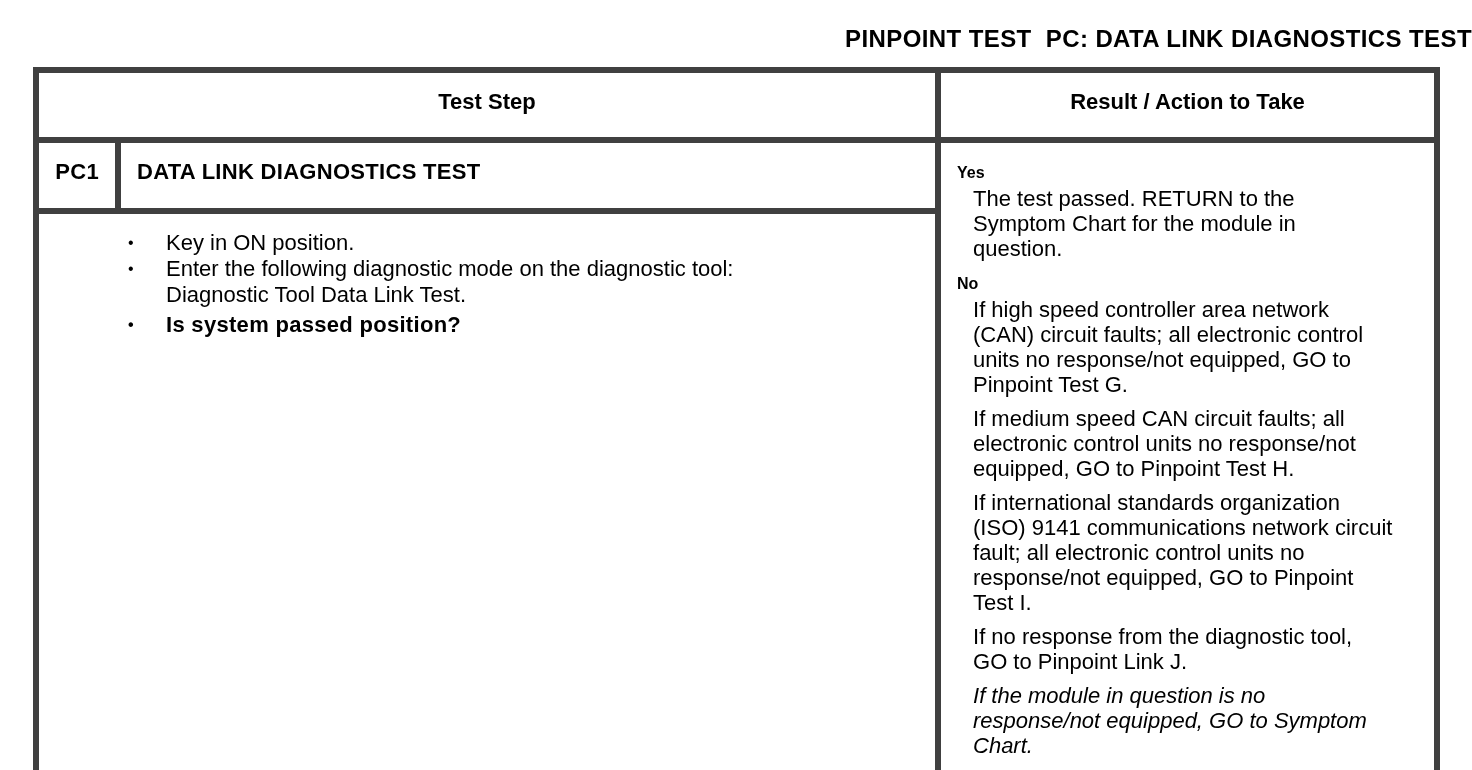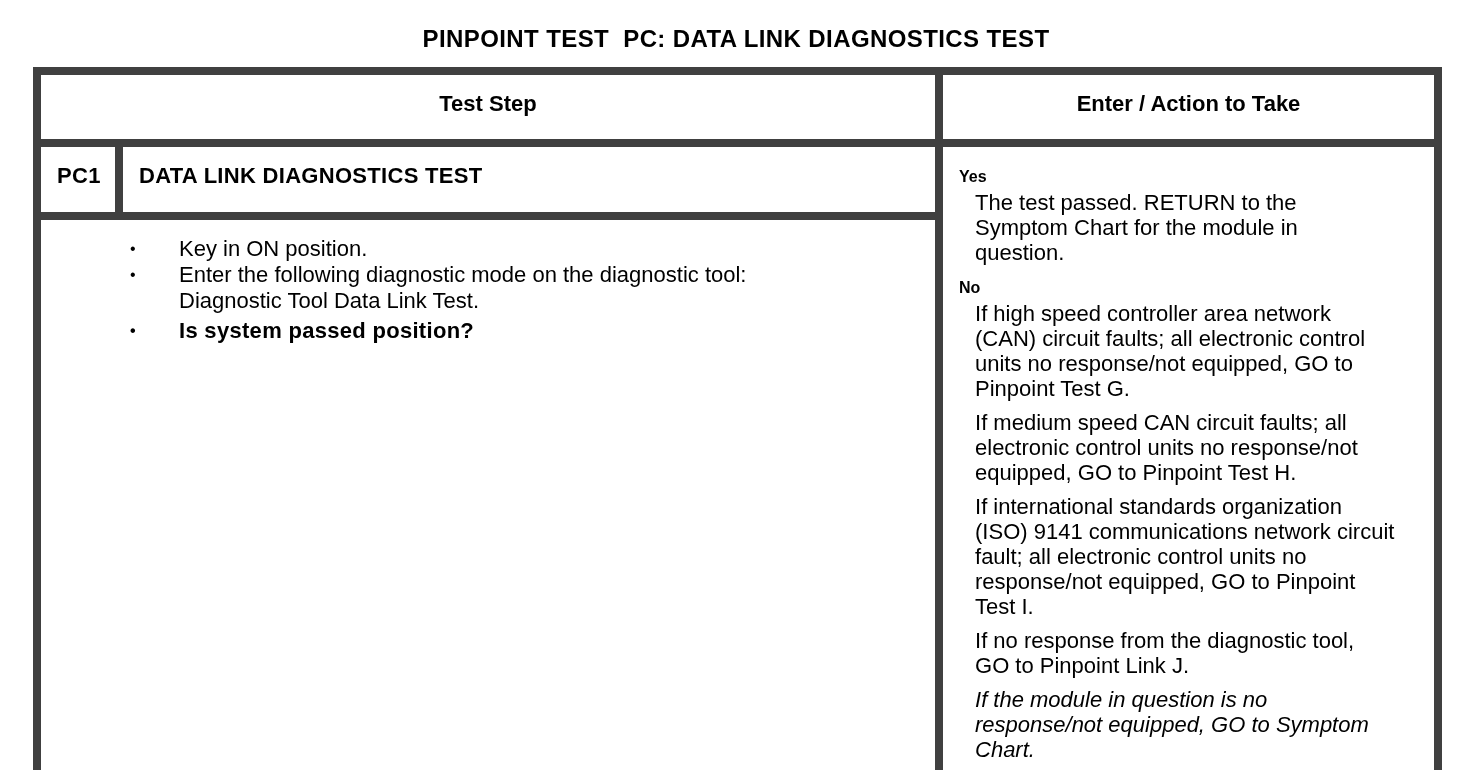--- a/index.html
+++ b/index.html
@@ -10,38 +10,38 @@
     font-family: "Liberation Sans", sans-serif;
   }
   body {
     width: 1472px;
     height: 770px;
     position: relative;
     overflow: hidden;
   }
   .doc-title {
     margin-top: 25px;
-    text-align: center;
+    text-align: right;
     font-size: 24px;
     font-weight: bold;
     letter-spacing: 0.4px;
     white-space: pre-wrap;
     line-height: 28px;
   }
   table.pinpoint {
     border-collapse: collapse;
     table-layout: fixed;
     margin: 14px 0 0 33px;
     width: 1401px;
     border: 3px solid #000;
     border-bottom-width: 4px;
   }
   table.pinpoint th,
   table.pinpoint td {
-    border: 8px solid #404040;
+    border: 6px solid #404040;
     padding: 16px;
     vertical-align: top;
   }
   th.hdr {
     font-size: 22px;
     font-weight: bold;
     text-align: center;
     height: 32px;
     vertical-align: middle;
     border-bottom-width: 3px;
@@ -74,21 +74,20 @@
     display: flex;
     font-size: 22px;
     line-height: 26px;
   }
   ul.step-list .bullet {
     flex: 0 0 38px;
     font-size: 16px;
   }
   ul.step-list .step-text {
     white-space: pre-line;
-    margin-left: 11px;
   }
   li.step-bold {
     font-weight: bold;
     margin-top: 4px;
     letter-spacing: 0.3px;
   }
   td.cell-result {
     padding: 36px 6px 0 12px;
     font-size: 22px;
     line-height: 25px;
@@ -112,21 +111,21 @@
 
 <table class="pinpoint">
   <colgroup>
     <col style="width:82px">
     <col style="width:820px">
     <col style="width:499px">
   </colgroup>
   <thead>
     <tr>
       <th class="hdr" colspan="2">Test Step</th>
-      <th class="hdr">Enter / Action to Take</th>
+      <th class="hdr">Result / Action to Take</th>
     </tr>
   </thead>
   <tbody>
     <tr>
       <td class="cell-step-id">PC1</td>
       <td class="cell-step-title">DATA LINK DIAGNOSTICS TEST</td>
       <td class="cell-result" rowspan="2">
         <div class="result-heading">Yes</div>
         <p class="result-para">The test passed. RETURN to the
 Symptom Chart for the module in

